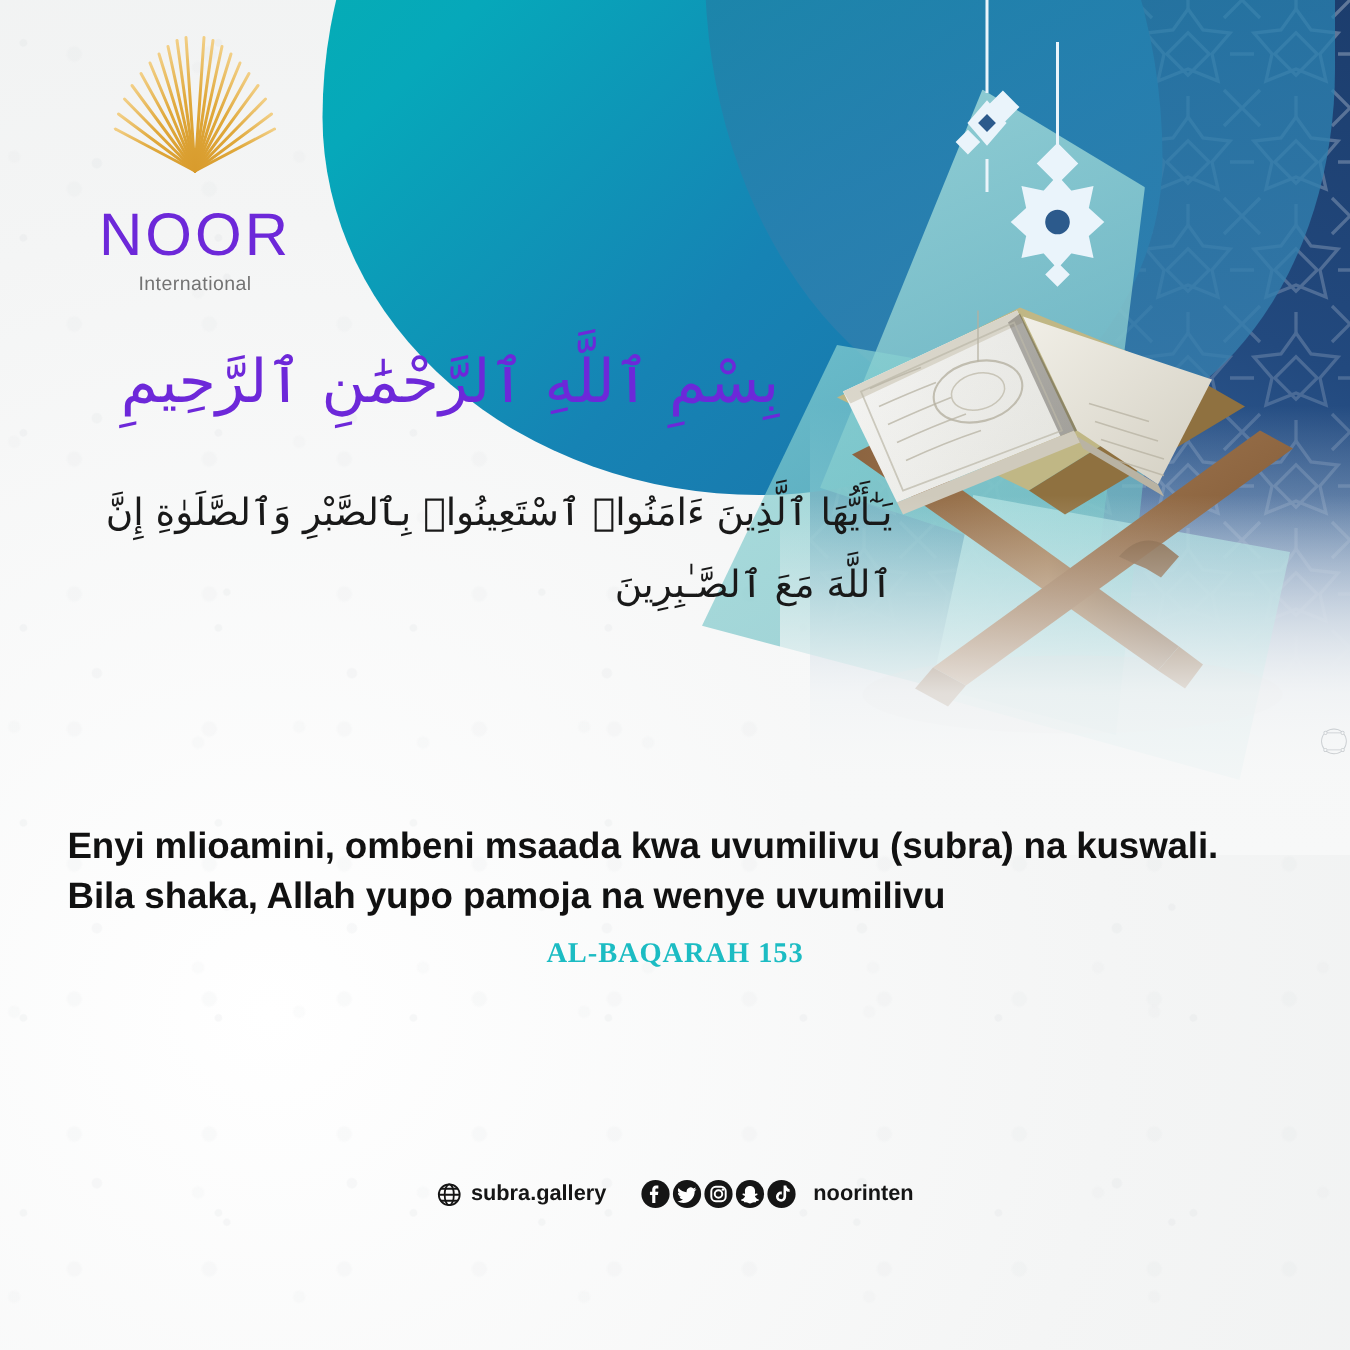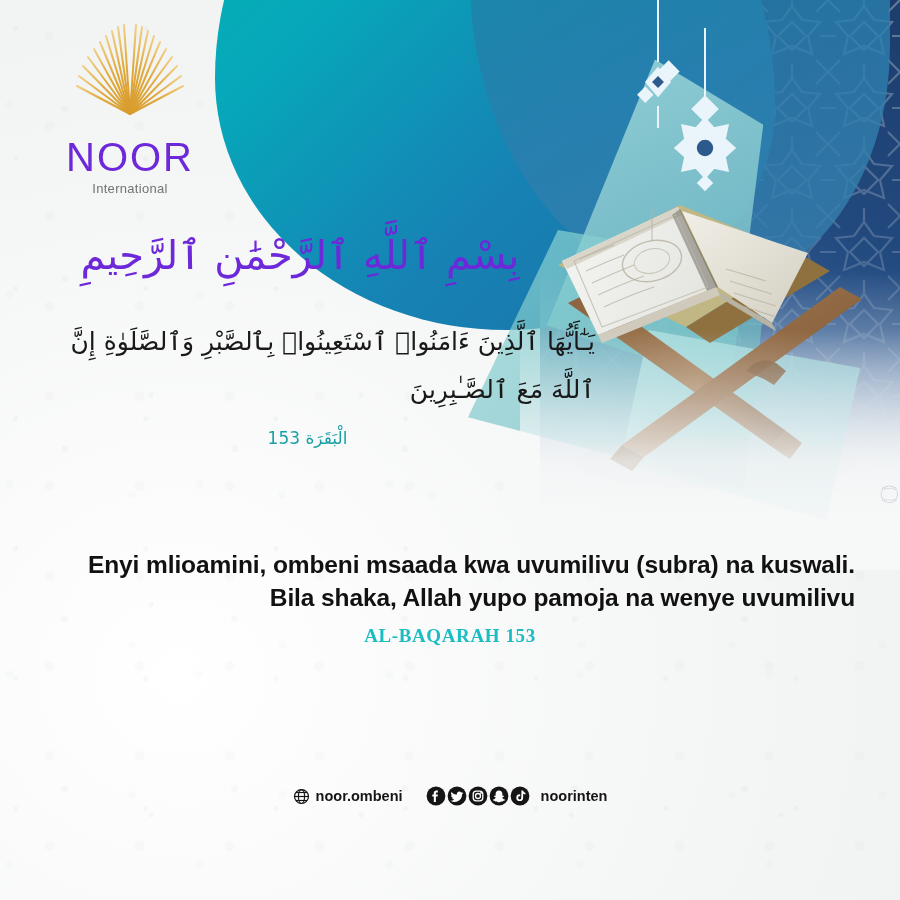--- a/index.html
+++ b/index.html
@@ -165,21 +165,21 @@
     font-family: "DejaVu Sans", sans-serif;
     font-size: 17px;
     color: #1aa0a6;
   }
 
   
   .translation {
     position: absolute;
     left: 45px; top: 548px;
     width: 810px;
-    text-align: right;
+    text-align: left;
     font-family: "Liberation Sans", sans-serif;
     font-weight: bold;
     font-size: 24.5px;
     line-height: 1.35;
     color: #111111;
     letter-spacing: -0.1px;
   }
   .surah-en {
     position: absolute;
     left: 45px; top: 625px;
@@ -386,38 +386,37 @@
         <line x1="60" y1="92" x2="7" y2="64"></line>
           <line x1="60" y1="92" x2="113" y2="64"></line>
       </g>
     </svg>
     <div class="logo-word">NOOR</div>
     <div class="logo-sub">International</div>
   </div>
 
   <div class="bismillah">بِسْمِ ٱللَّهِ ٱلرَّحْمَٰنِ ٱلرَّحِيمِ</div>
   <div class="ayah">يَـٰٓأَيُّهَا ٱلَّذِينَ ءَامَنُوا۟ ٱسْتَعِينُوا۟ بِٱلصَّبْرِ وَٱلصَّلَوٰةِ إِنَّ ٱللَّهَ مَعَ ٱلصَّـٰبِرِينَ</div>
-  <div class="surah-ar">الْبَقَرَة 153</div>
 
   <div class="translation">Enyi mlioamini, ombeni msaada kwa uvumilivu (subra) na kuswali. Bila shaka, Allah yupo pamoja na wenye uvumilivu</div>
   <div class="surah-en">AL-BAQARAH 153</div>
 
   <div class="footer">
 
     <div class="f-group">
       <svg class="ic" width="17" height="17" viewBox="0 0 20 20">
         <g fill="none" stroke="#151515" stroke-width="1.4">
           <circle cx="10" cy="10" r="8.2"></circle>
           <ellipse cx="10" cy="10" rx="3.6" ry="8.2"></ellipse>
           <line x1="1.8" y1="10" x2="18.2" y2="10"></line>
           <line x1="3.3" y1="5.3" x2="16.7" y2="5.3"></line>
           <line x1="3.3" y1="14.7" x2="16.7" y2="14.7"></line>
         </g>
       </svg>
-      <span class="f-label">noor.ombeni</span>
+      <span class="f-label">subra.gallery</span>
     </div>
 
 
     <div class="f-group spaced">
       <span class="f-icons">
         <svg class="ic" width="20" height="20" viewBox="0 0 20 20">
           <circle cx="10" cy="10" r="9.4" fill="#151515"></circle>
           <path d="M11.9 6.4h-1.2c-.5 0-.8.3-.8.9v1.2h2l-.3 2.1h-1.7V16H7.8v-5.4H6.3V8.5h1.5V7.1c0-1.6 1-2.7 2.6-2.7h1.5z" fill="#fff"></path>
         </svg>
         <svg class="ic" width="20" height="20" viewBox="0 0 20 20">

